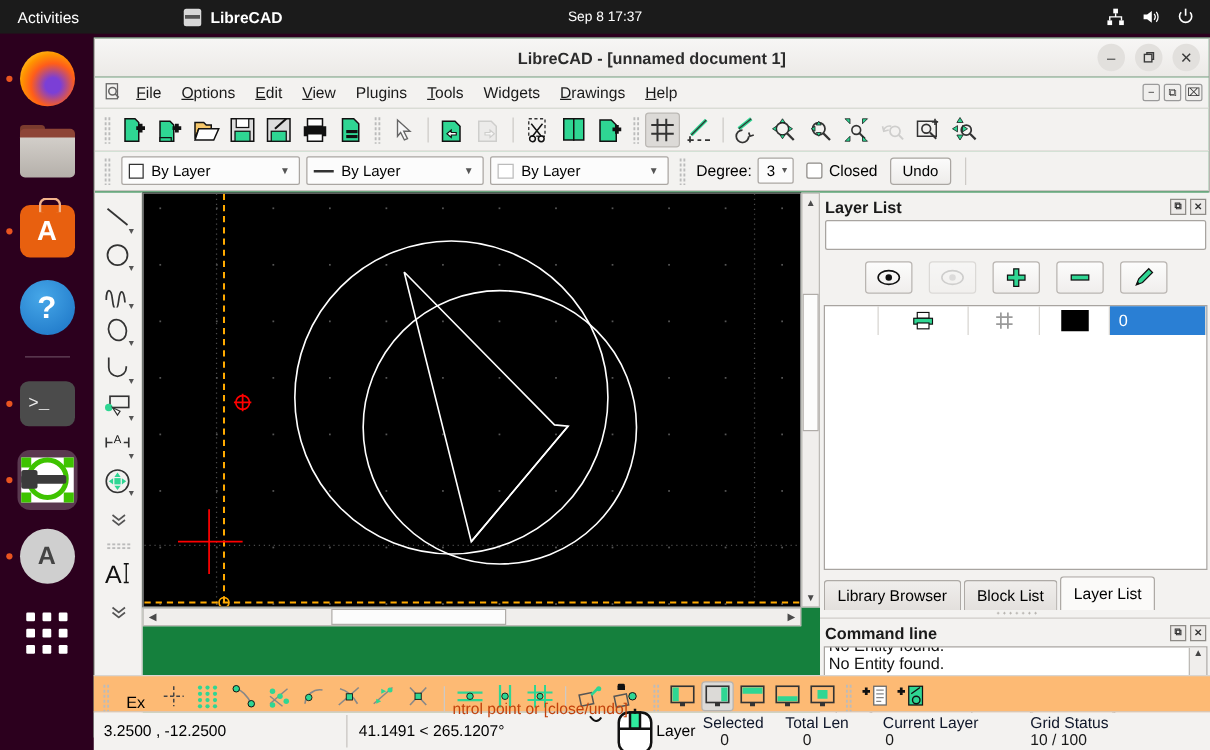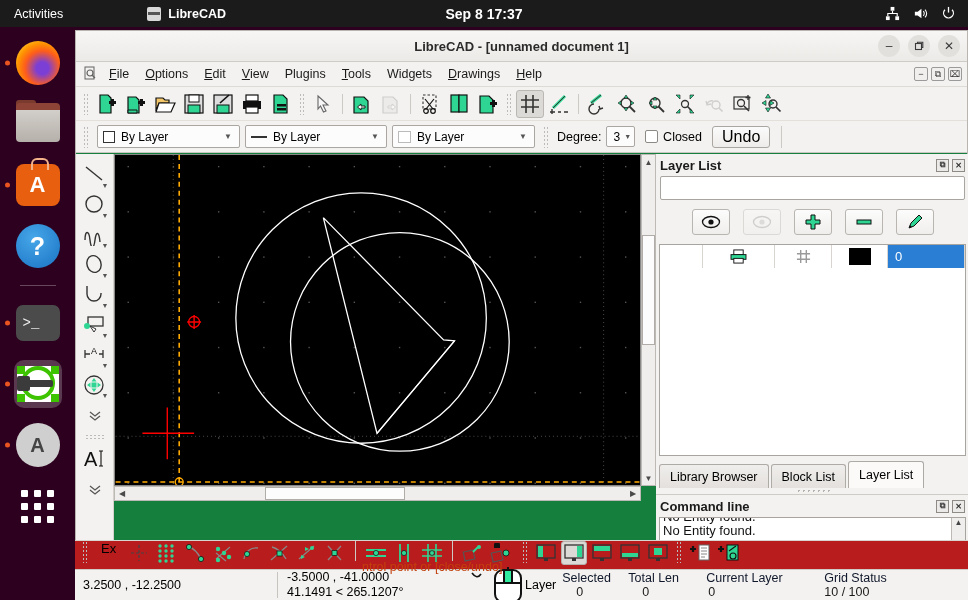--- a/index.html
+++ b/index.html
@@ -15,21 +15,21 @@
 
   
   #topbar {
     position:absolute; left:0; top:0; width:968px; height:27px;
     background:#1b1b1b; color:#ffffff;
     display:flex; align-items:center;
   }
   #topbar .activities { margin-left:14px; font-size:12.5px; }
   #topbar .appname { margin-left:48px; display:flex; align-items:center; gap:7px; font-size:12.5px; font-weight:bold;padding-left:36px;}
   #topbar .clock {
-    position:absolute; left:0; right:0; text-align:center; font-size:14px; font-weight:bold;
+    position:absolute; left:0; right:0; text-align:center; font-size:11px; font-weight:normal;
   }
   #topbar .tray { position:absolute; right:12px; display:flex; gap:13px; align-items:center; }
   .lc-mini { width:14px;height:14px;border-radius:2px;background:#d8d8d8;position:relative;display:inline-block;}
   .lc-mini:after{content:"";position:absolute;left:1px;right:1px;top:5px;height:3px;background:#555;}
 
   
   #dock {
     position:absolute; left:0; top:27px; width:75px; height:573px;
     background:#2c001e;
     display:flex; flex-direction:column; align-items:center; padding-top:12px;
@@ -98,21 +98,21 @@
   .combo { height:23px; background:#fcfcfc; border:1px solid #aaa6a2; border-radius:2px;
     display:flex; align-items:center; padding:0 2px 0 5px; font-size:12px; gap:6px; }
   .combo .arrow { margin-left:auto; padding:0 5px; color:#555; font-size:8px; }
   .swatch-box { width:12px;height:12px;border:1px solid #333;background:#fff; }
   .dashline { width:16px;height:0;border-top:2px solid #333; }
   .swatch-w { width:13px;height:12px;background:#fff;border:1px solid #bbb; }
   .deg-combo { height:21px;background:#fcfcfc;border:1px solid #aaa6a2;border-radius:2px;
     display:flex;align-items:center;padding:0 3px 0 6px;font-size:12px;gap:4px;}
   .cbx { width:13px;height:13px;border:1px solid #8d8a86;background:#fff;border-radius:2px;}
   .btn { height:22px;border:1px solid #aaa6a2;background:linear-gradient(#fbfbfb,#eeecea);
-    border-radius:3px;padding:0 9px;font-size:16px;display:flex;align-items:center;}
+    border-radius:3px;padding:0 9px;font-size:12px;display:flex;align-items:center;}
 
   
   #mainarea { position:absolute; left:0; top:123px; width:893px; height:417px; display:flex; }
 
   #lefttools { width:38px; background:#f3f2f0; border-right:1px solid #d4d1cd;
     display:flex;flex-direction:column;align-items:center;padding-top:6px; }
   .lt { width:30px;height:30px;display:flex;align-items:center;justify-content:center;position:relative;}
   .lt .car { position:absolute;right:1px;bottom:1px;font-size:7px;color:#555;}
   .lt-grip { width:20px;height:6px;margin:4px 0;
     background-image:radial-gradient(#bbb 1px, transparent 1px); background-size:4px 3px;}
@@ -152,22 +152,22 @@
     background-image:radial-gradient(#b5b2ae 1px, transparent 1px); background-size:5px 5px;}
   #cmdline { border-top:1px solid #cfccc8; }
   .cmd-hist { margin:0 3px; height:37px; border:1px solid #a8a4a0; background:#fff; position:relative;
     overflow:hidden; font-size:13px; }
   .cmd-hist .l1 { position:absolute; left:3px; top:-9px; color:#111; }
   .cmd-hist .l2 { position:absolute; left:3px; top:5px; color:#111; }
   .cmd-sb { position:absolute; right:0; top:0; width:14px; height:35px; background:#f0eeec;
     border-left:1px solid #bdbab6; }
   .cmd-prompt { margin:2px 3px 0 3px; font-size:13px; color:#111; }
   #bottombar { position:absolute; left:75px; top:540px; width:893px; height:30px;
-    background:#b91c1c; border-top:1px solid #d8d5d1; border-bottom:1px solid #cfccc8;
-    display:flex; align-items:flex-start; padding-left:4px; gap:2px; }
+    background:#fdba74; border-top:1px solid #d8d5d1; border-bottom:1px solid #cfccc8;
+    display:flex; align-items:flex-end; padding-left:4px; gap:2px; }
   .sb-ico { width:26px;height:24px;display:flex;align-items:center;justify-content:center; }
   .sb-ico.on { background:#dcdad7; border:1px solid #b6b3af; border-radius:3px;}
   #statusbar { position:absolute; left:75px; top:570px; width:893px; height:30px;
     background:#f3f2f0; display:flex; align-items:center; font-size:12.5px; position:absolute;}
   .coordbox { display:flex; flex-direction:column; justify-content:center; height:40px; }
   .coordbox div { line-height:15px; }
   .vsep { width:1px; height:26px; background:#c7c4c0; margin:0 9px;}
   .stat-col { display:flex; flex-direction:column; align-items:flex-start; }
   .stat-col .h { color:#0f172a; }
   .stat-col .v { color:#1a1a1a; }
@@ -944,21 +944,20 @@
       </svg>
   </div>
 </div>
 
 <div id="statusbar">
   <div class="coordbox" style="margin-left:8px;width:185px">
     <div>3.2500 , -12.2500</div>
   </div>
   <div class="vsep"></div>
   <div class="coordbox" style="width:180px">
-    <div>-3.5000 , -41.0000</div>
     <div>41.1491 &lt; 265.1207°</div>
   </div>
   <div style="display:flex;align-items:center;margin-left:4px">
     <svg width="22" height="30" viewBox="0 0 22 30">
       <path d="M1 3q5 7 9 1" fill="none" stroke="#111" stroke-width="1.6"></path>
     </svg>
     <svg width="30" height="38" viewBox="0 0 30 38">
       <rect x="2" y="4" width="26" height="32" rx="8" fill="#fff" stroke="#111" stroke-width="2"></rect>
       <rect x="11" y="4" width="8" height="13" fill="#2fec9e" stroke="#111" stroke-width="2"></rect>
       <path d="M2 17h26M15 1v4" stroke="#111" stroke-width="2"></path>

